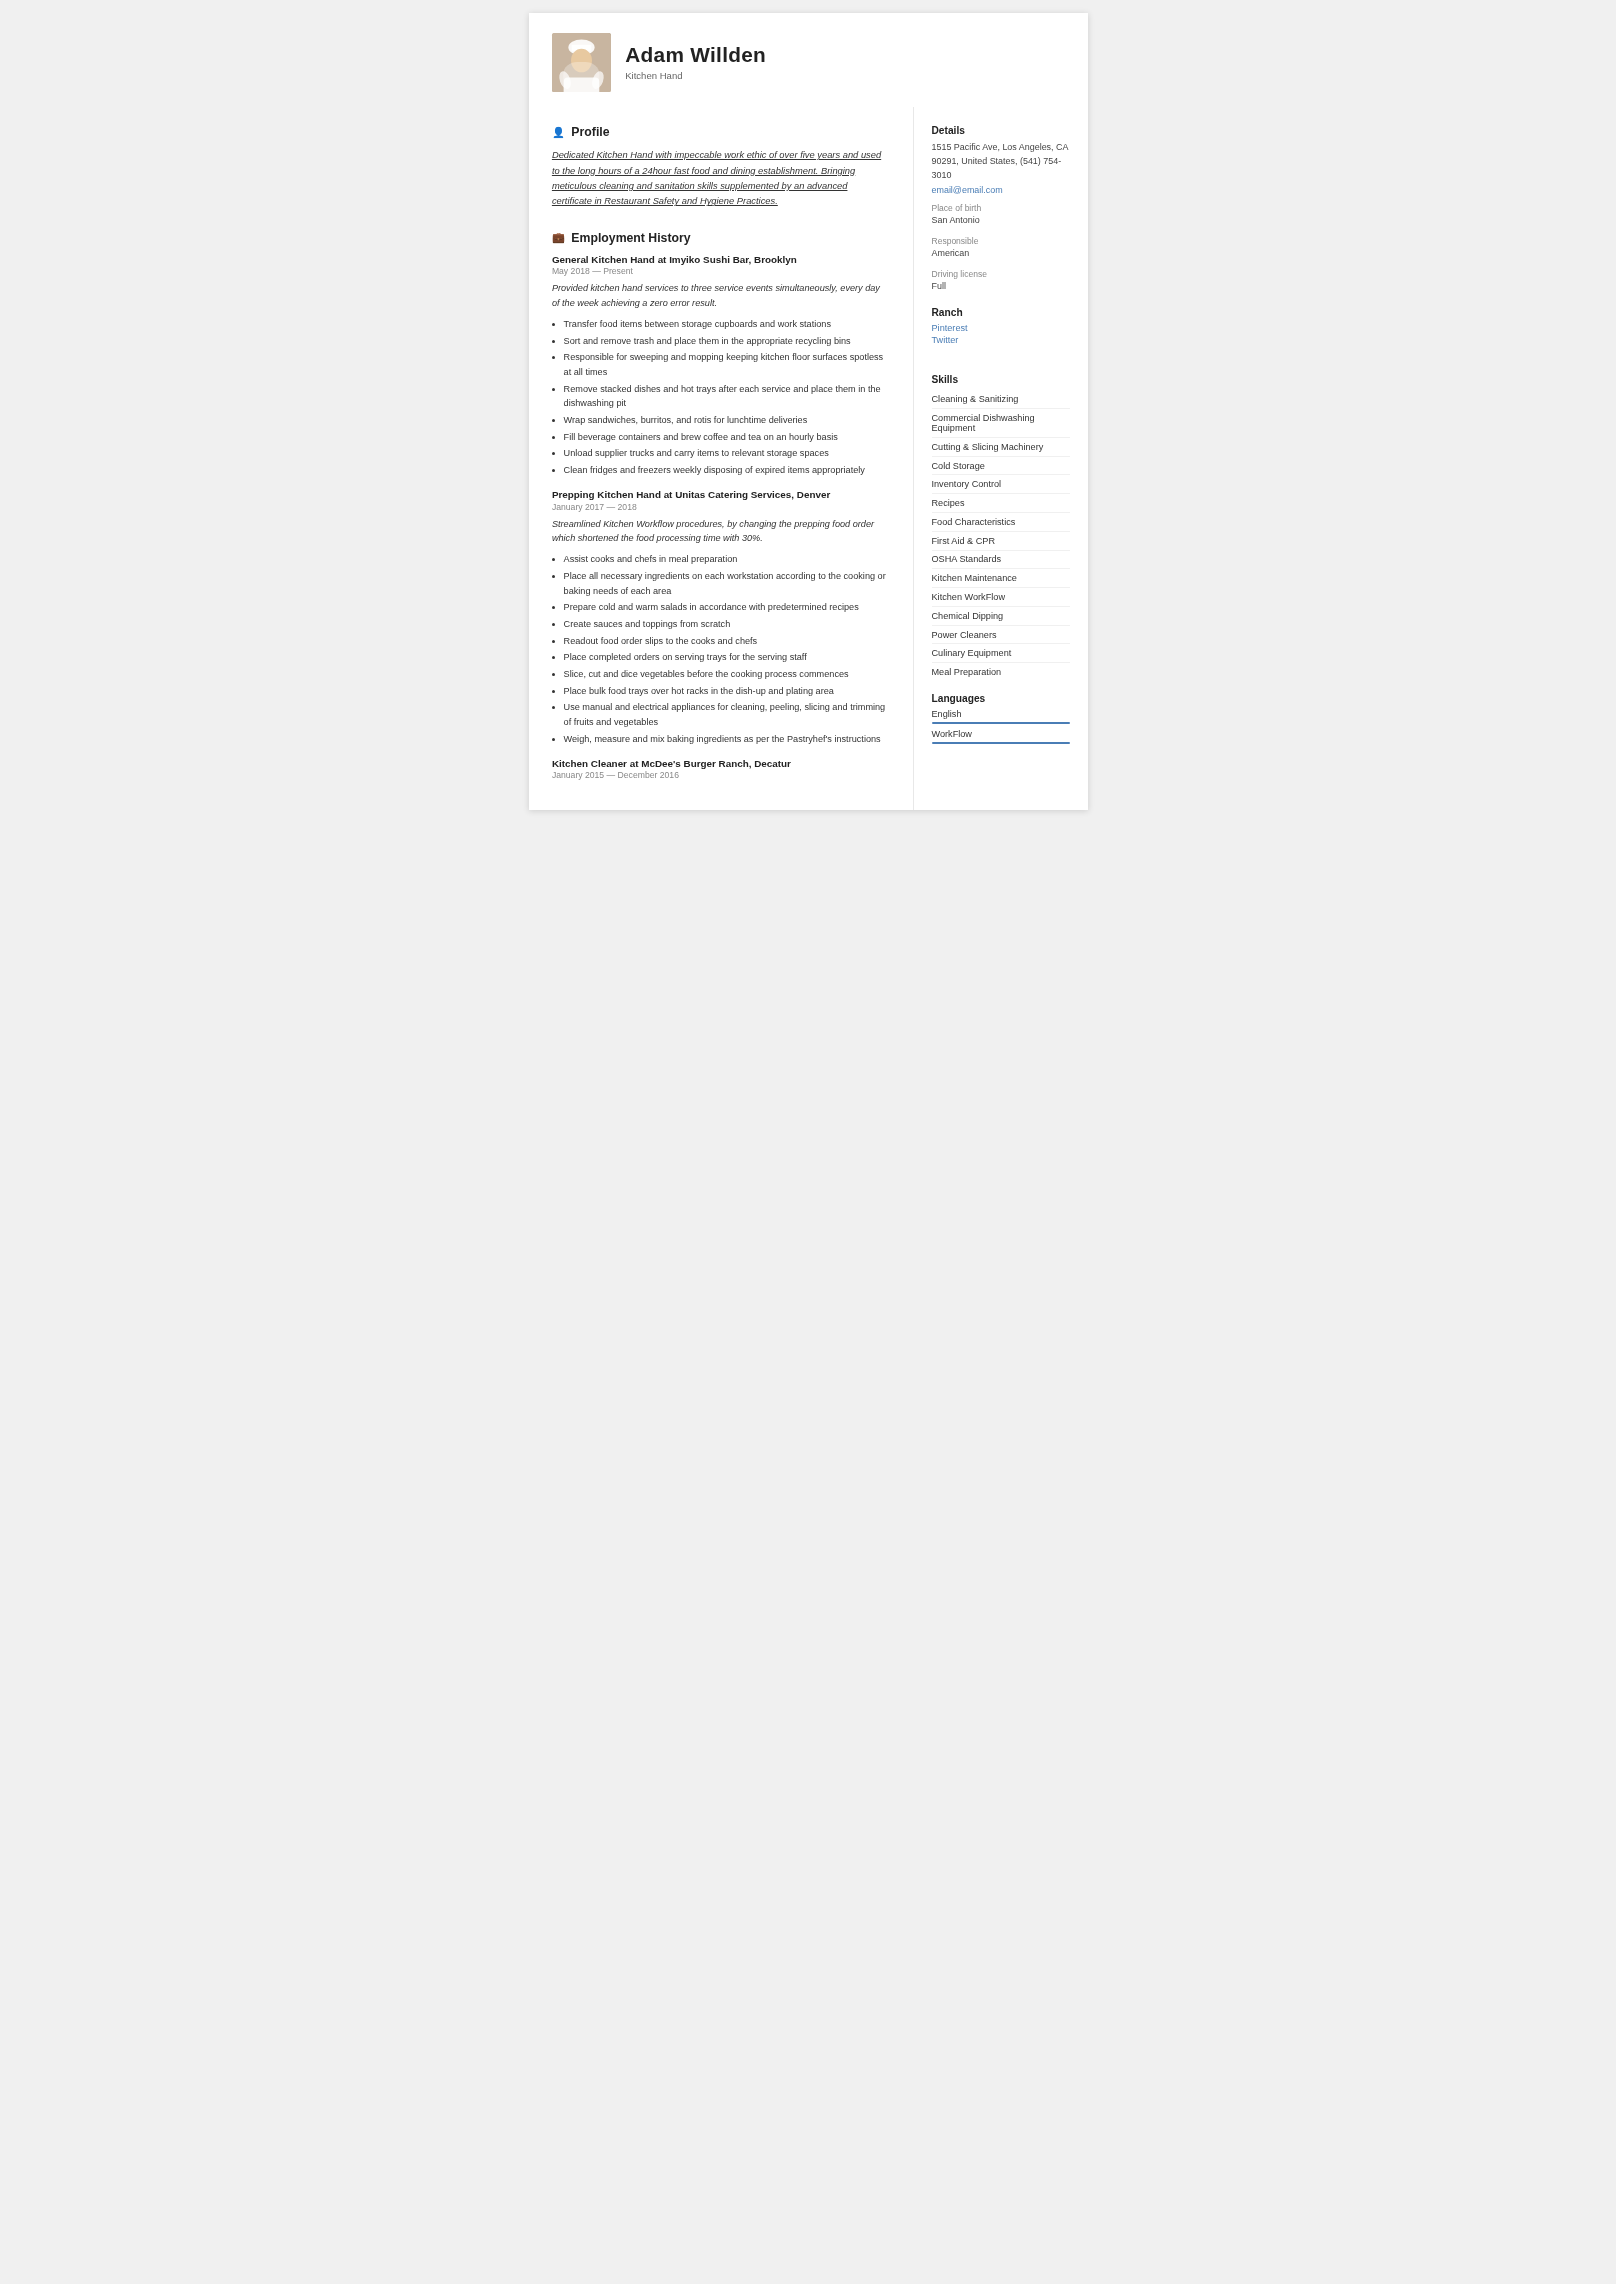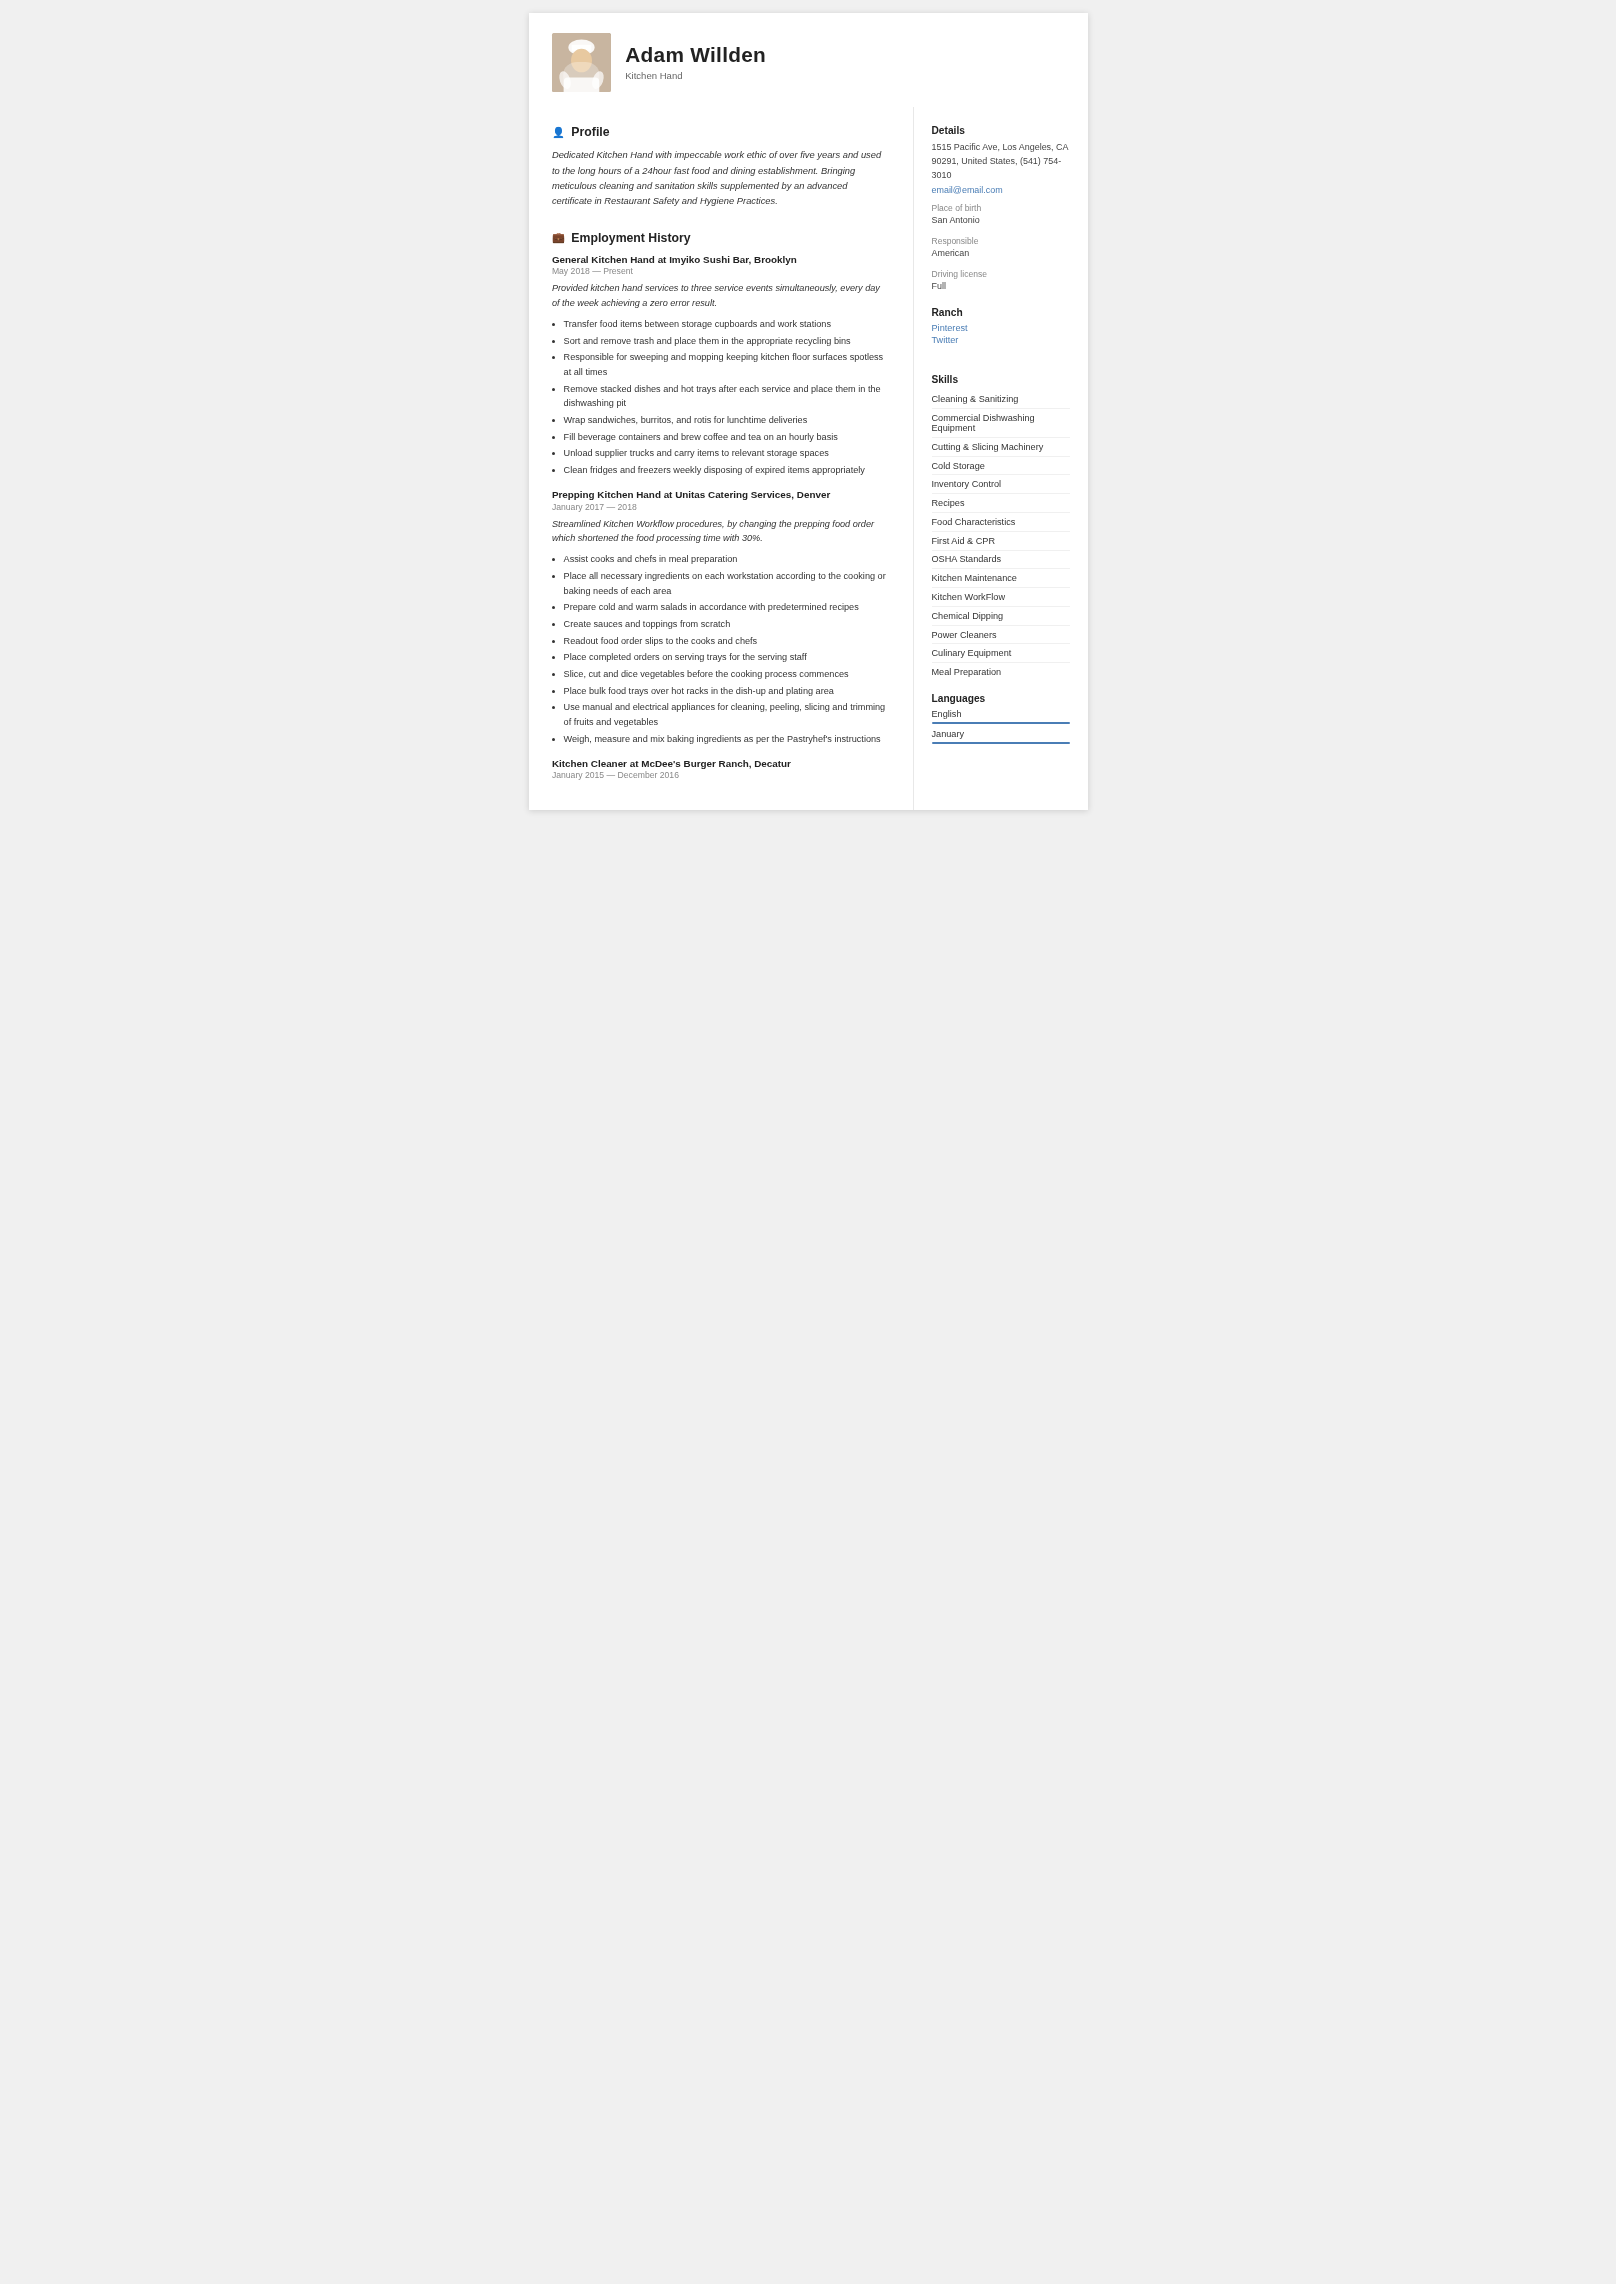--- a/index.html
+++ b/index.html
@@ -97,20 +97,21 @@
       margin-right: 6.5px;
       font-size: 1rem;
       color: #444;
     }
     
     .profile-text {
       font-style: italic;
       font-size: 0.9rem;
       color: #333;
       line-height: 1.65;
+      text-decoration: underline;
     }
     
     .job-title {
       font-weight: 700;
       font-size: 0.95rem;
       color: #222;
       margin-bottom: 1.3px;
     }
     .job-dates {
       font-size: 0.83rem;
@@ -321,21 +322,21 @@
         </div>
 
       
       <div class="right-section-title" style="margin-top:12px;">Languages</div>
       <div id="languages-container">
           <div class="lang-item">
             <div class="lang-name">English</div>
     <div class="lang-bar" style="width:100%"></div>
           </div>
           <div class="lang-item">
-            <div class="lang-name">January</div>
+            <div class="lang-name">WorkFlow</div>
     <div class="lang-bar" style="width:100%"></div>
           </div>
         </div>
 
     </div>
   </div>
 </div>
 
 
 </body></html>

